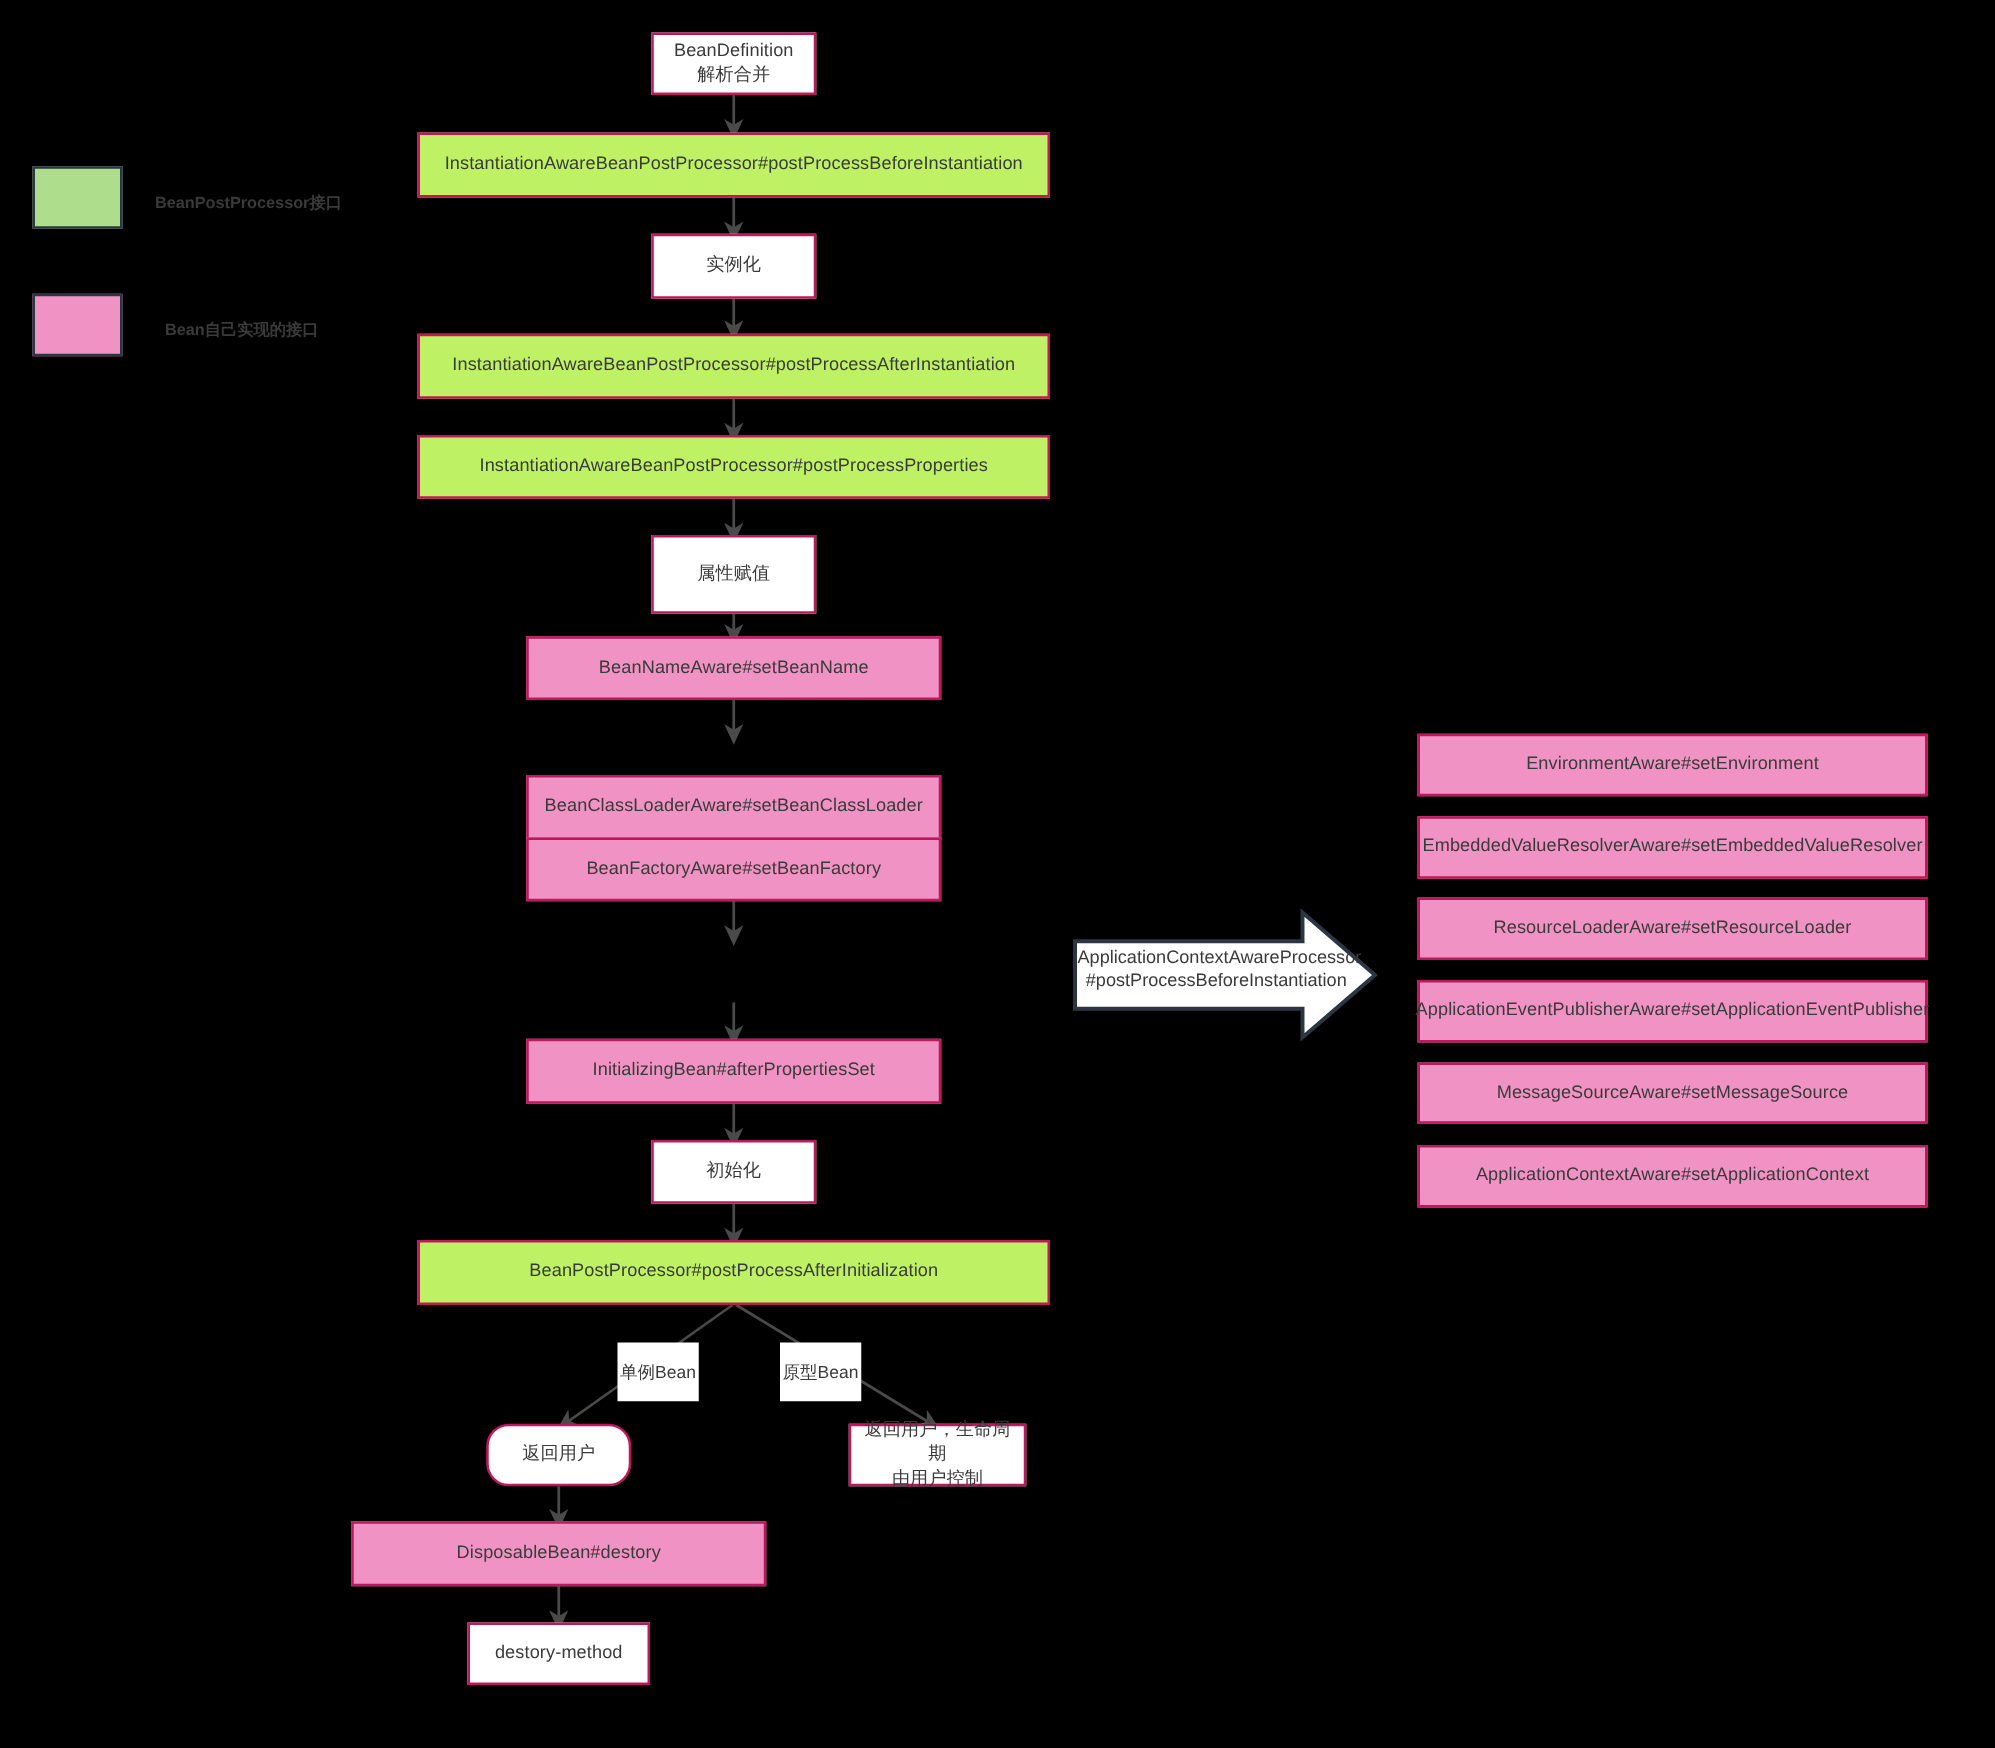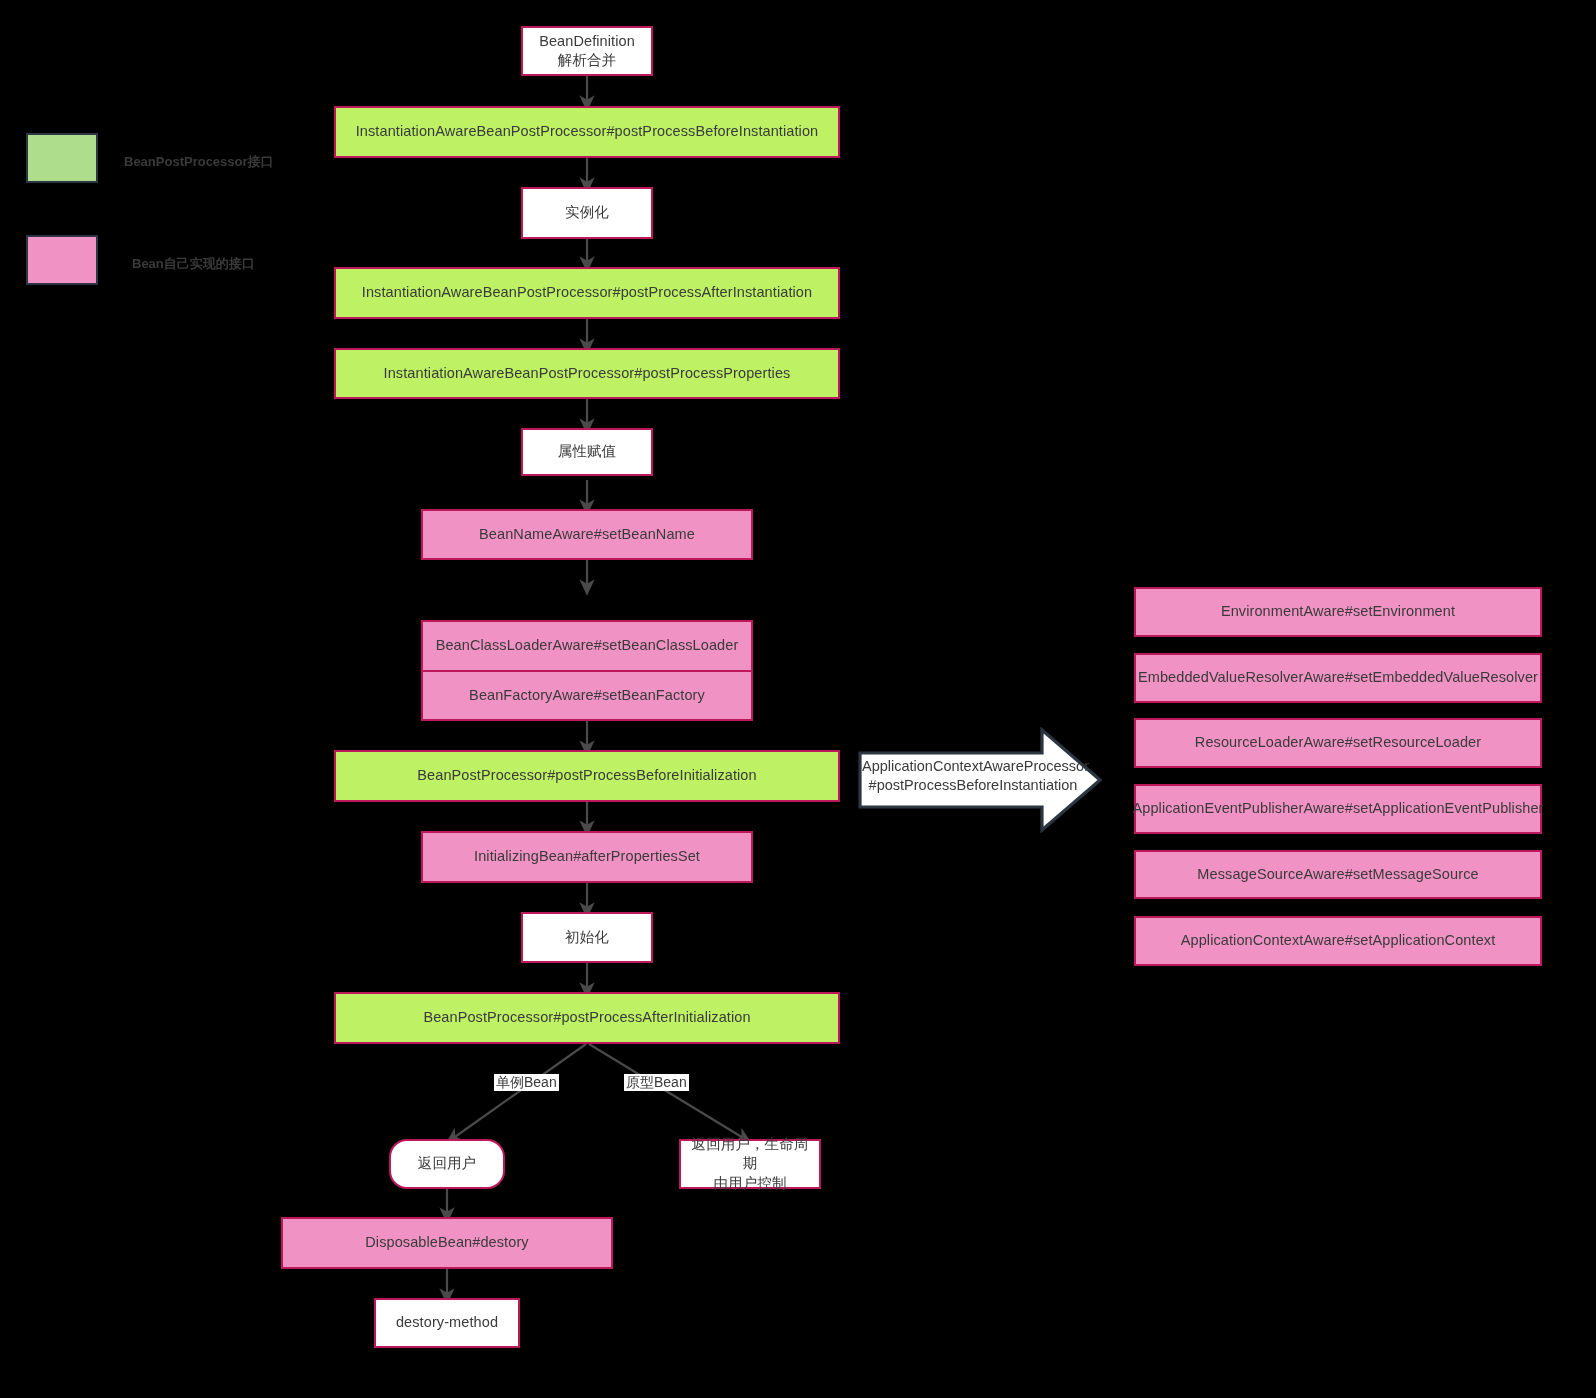--- a/index.html
+++ b/index.html
@@ -60,21 +60,21 @@
     pointer-events: none;
   }
 
   
   .edge-label {
     position: absolute;
     background: #ffffff;
     color: #3a3a3a;
     font-size: 14px;
     line-height: 1.1;
-    padding: 1px 2px;
+    padding: 16px 2px;
     white-space: nowrap;
   }
 
   
   #block-arrow {
     position: absolute;
     left: 858px;
     top: 727px;
     width: 244px;
     height: 106px;
@@ -137,29 +137,28 @@
 解析合并</div>
 
   <div class="node green" style="left:334px; top:106px; width:506px; height:52px;">InstantiationAwareBeanPostProcessor#postProcessBeforeInstantiation</div>
 
   <div class="node white" style="left:521px; top:187px; width:132px; height:52px;">实例化</div>
 
   <div class="node green" style="left:334px; top:267px; width:506px; height:52px;">InstantiationAwareBeanPostProcessor#postProcessAfterInstantiation</div>
 
   <div class="node green" style="left:334px; top:348px; width:506px; height:51px;">InstantiationAwareBeanPostProcessor#postProcessProperties</div>
 
-  <div class="node white" style="left:521px; top:428px; width:132px; height:48px;">属性赋值</div>
+  <div class="node white" style="left:521px; top:428px; width:132px; height:63px;">属性赋值</div>
 
   <div class="node pink" style="left:421px; top:509px; width:332px; height:51px;">BeanNameAware#setBeanName</div>
 
   <div class="node pink" style="left:421px; top:589px; width:332px; height:52px;margin-top:31px;">BeanClassLoaderAware#setBeanClassLoader</div>
 
   <div class="node pink" style="left:421px; top:670px; width:332px; height:51px;">BeanFactoryAware#setBeanFactory</div>
 
-  <div class="node green" style="left:334px; top:750px; width:506px; height:52px;">BeanPostProcessor#postProcessBeforeInitialization</div>
 
   <div class="node pink" style="left:421px; top:831px; width:332px; height:52px;">InitializingBean#afterPropertiesSet</div>
 
   <div class="node white" style="left:521px; top:912px; width:132px; height:51px;">初始化</div>
 
   <div class="node green" style="left:334px; top:992px; width:506px; height:52px;">BeanPostProcessor#postProcessAfterInitialization</div>
 
   <div class="edge-label" style="left:494px; top:1074px;">单例Bean</div>
   <div class="edge-label" style="left:624px; top:1074px;">原型Bean</div>
 

